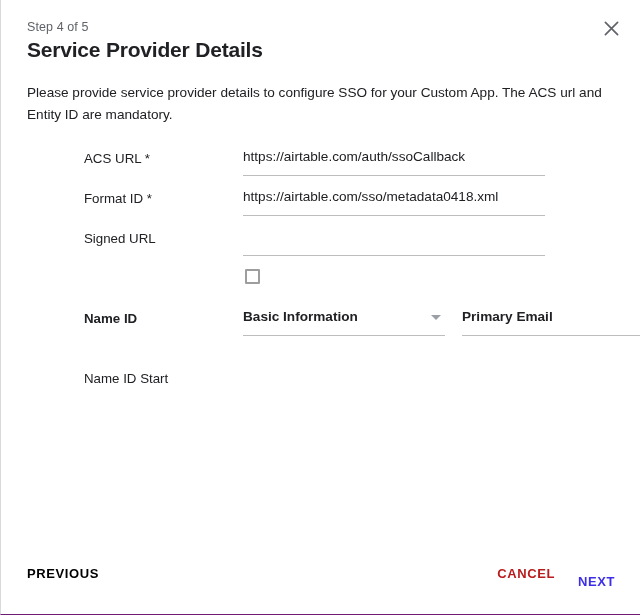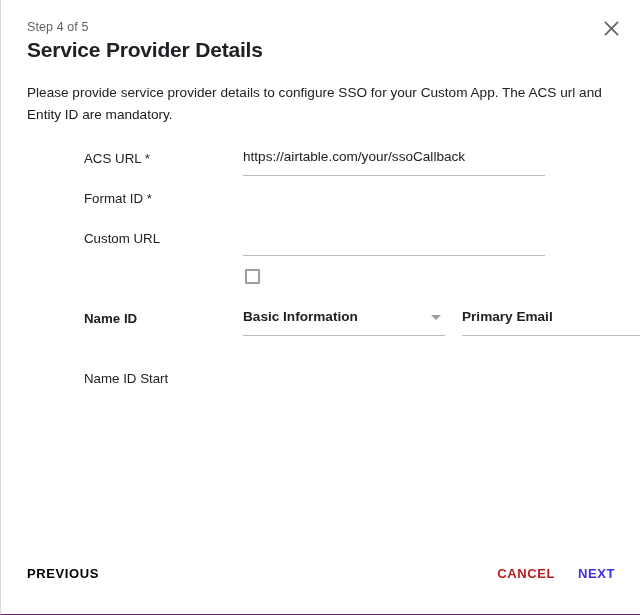--- a/index.html
+++ b/index.html
@@ -171,21 +171,21 @@
     letter-spacing: .6px;
     cursor: pointer;
     white-space: nowrap;
     background: none;
     border: none;
     font-family: "Liberation Sans", sans-serif;
     padding: 0;
   }
   .btn-previous { left: 26px;  color: #000000; }
   .btn-cancel   { right: 86px; color: #b91c1c; }
-  .btn-next     { right: 26px; color: #3d2fe8; }
+  .btn-next     { right: 26px; color: #3d2fe8; margin-top: 8px; }
 </style>
 </head>
 <body>
 
 <div class="dialog">
 
   <div class="close-btn">
     <svg width="15" height="15" viewBox="0 0 15 15" aria-hidden="true">
       <path d="M1.4 1.4 L13.6 13.6 M13.6 1.4 L1.4 13.6" stroke="#5f6368" stroke-width="1.7" stroke-linecap="round"></path>
     </svg>
@@ -195,30 +195,33 @@
 
   <div class="dialog-title">Service Provider Details</div>
 
   <div class="dialog-desc">Please provide service provider details to configure SSO for your Custom App. The ACS url and Entity ID are mandatory.</div>
 
   <div class="form">
 
     <div class="row" style="top:0px;">
       <div class="row-label">ACS URL *</div>
       <div class="field w-url">
-        <div class="field-value">https://airtable.com/your/ssoCallback</div>
+        <div class="field-value">https://airtable.com/auth/ssoCallback</div>
       </div>
     </div>
 
     <div class="row" style="top:40px;">
       <div class="row-label">Format ID *</div>
+      <div class="field w-url">
+        <div class="field-value">https://airtable.com/sso/metadata0418.xml</div>
+      </div>
     </div>
 
     <div class="row" style="top:80px;">
-      <div class="row-label">Custom URL</div>
+      <div class="row-label">Signed URL</div>
       <div class="field w-url">
         <div class="field-value"></div>
       </div>
     </div>
 
     <div class="row" style="top:120px;">
       <div class="checkbox"></div>
     </div>
 
     <div class="row" style="top:160px;font-weight:bold;">

